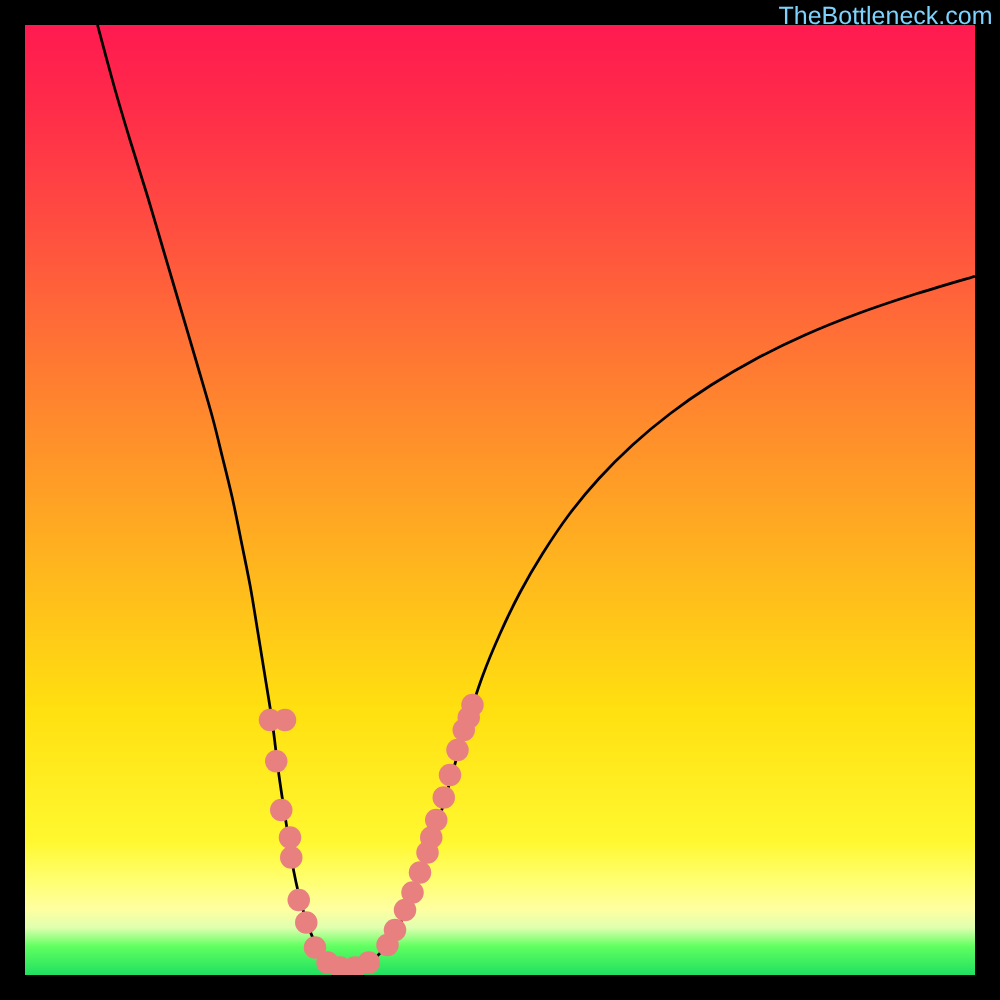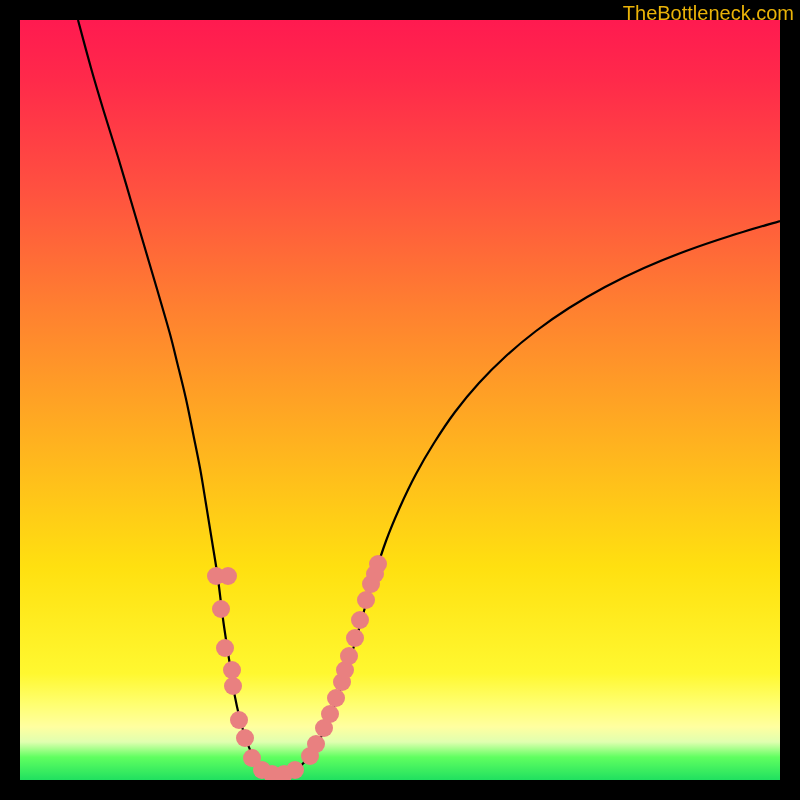--- a/index.html
+++ b/index.html
@@ -39,21 +39,21 @@
       #ffffa0 93%,
       #e0ffb0 95%,
       #60ff60 97%,
       #20e060 100%
     );
   }
   .watermark {
     position: absolute;
     top: 2px;
     right: 6px;
-    color: #eab308;
+    color: #7dd3fc;
     font-size: 20px;
     font-weight: 500;
     letter-spacing: 0px;
     user-select: none;
   }
   svg.curve {
     position: absolute;
     left: 20px;
     top: 20px;
     width: 760px;

